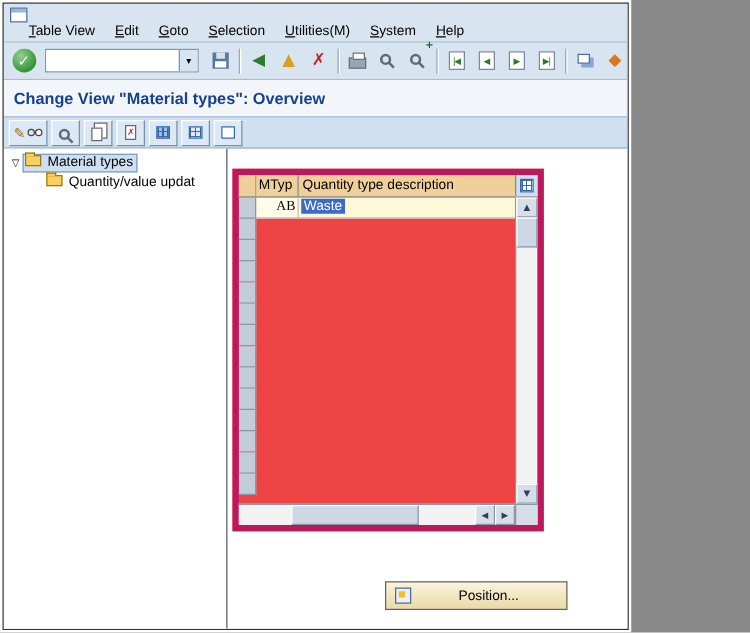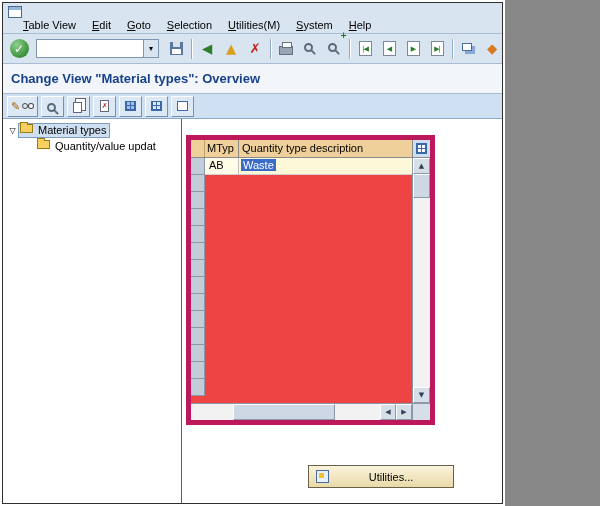--- a/index.html
+++ b/index.html
@@ -85,21 +85,21 @@
   .th-mtyp { width:34px; border-right:1px solid #8a8a8a; padding:2px 2px; overflow:hidden; white-space:nowrap; }
   .th-desc { flex:1; padding:2px 3px; overflow:hidden; white-space:nowrap; }
   .th-grid { width:18px; border-left:1px solid #8a8a8a; background:#cfdff2; display:flex; align-items:center; justify-content:center; }
   .grid-glyph { width:11px; height:11px; border:1px solid #3a68a8;
     background: repeating-linear-gradient(0deg,#3a68a8 0 1px,transparent 1px 4px),
                 repeating-linear-gradient(90deg,#3a68a8 0 1px,transparent 1px 4px), #fff; }
   .tbody { flex:1; display:flex; overflow:hidden; }
   .cols { flex:1; }
   .drow { height:17px; display:flex; border-bottom:1px solid #cfcfcf; }
   .c-sel { width:14px; background:#c2cdd9; border-right:1px solid #8a98a8; border-bottom:1px solid #8a98a8; margin-bottom:-1px; }
-  .c-mtyp { width:34px; border-right:1px solid #c0c0c0; padding:1px 4px; background:#fffde8; }
+  .c-mtyp { width:34px; border-right:1px solid #c0c0c0; padding:1px 16px; background:#fffde8;font-family:Liberation Serif, serif; }
   .c-desc { flex:1; background:#fdf9d8; padding:1px 2px; white-space:nowrap; overflow:hidden; }
   .selword { background:#3a6bc8; color:#fff; padding:0 2px;text-align:right; }
   .erow { height:17px; width:14px; background:#c2cdd9; border:solid #8a98a8; border-width:0 1px 1px 0; }
   .vscroll { width:18px; border-left:1px solid #8a98a8; display:flex; flex-direction:column; background:#f2f2f2; flex:none; }
   .sbtn { height:16px; display:flex; align-items:center; justify-content:center; font-size:7px; color:#30405a;
     background:#d6dee8; border:1px solid; border-color:#fff #8a98a8 #8a98a8 #fff; flex:none; }
   .vthumb { height:24px; background:#cdd8e4; border:1px solid; border-color:#fff #8a98a8 #8a98a8 #fff; flex:none; }
   .vtrack { flex:1; }
   .hscroll { height:17px; border-top:1px solid #8a98a8; display:flex; flex:none; background:#f2f2f2; }
   .htrack { flex:1; position:relative; }
@@ -302,18 +302,18 @@
             <div class="hthumb"></div>
           </div>
           <div class="hbtn g">◀</div>
           <div class="hbtn g">▶</div>
           <div class="corner"></div>
         </div>
       </div>
 
       <button class="pos-btn">
         <span class="pos-icon"></span>
-        <span class="pos-label">Utilities...</span>
+        <span class="pos-label">Position...</span>
       </button>
 
     </div>
   </div>
 </div>
 
 </body></html>

